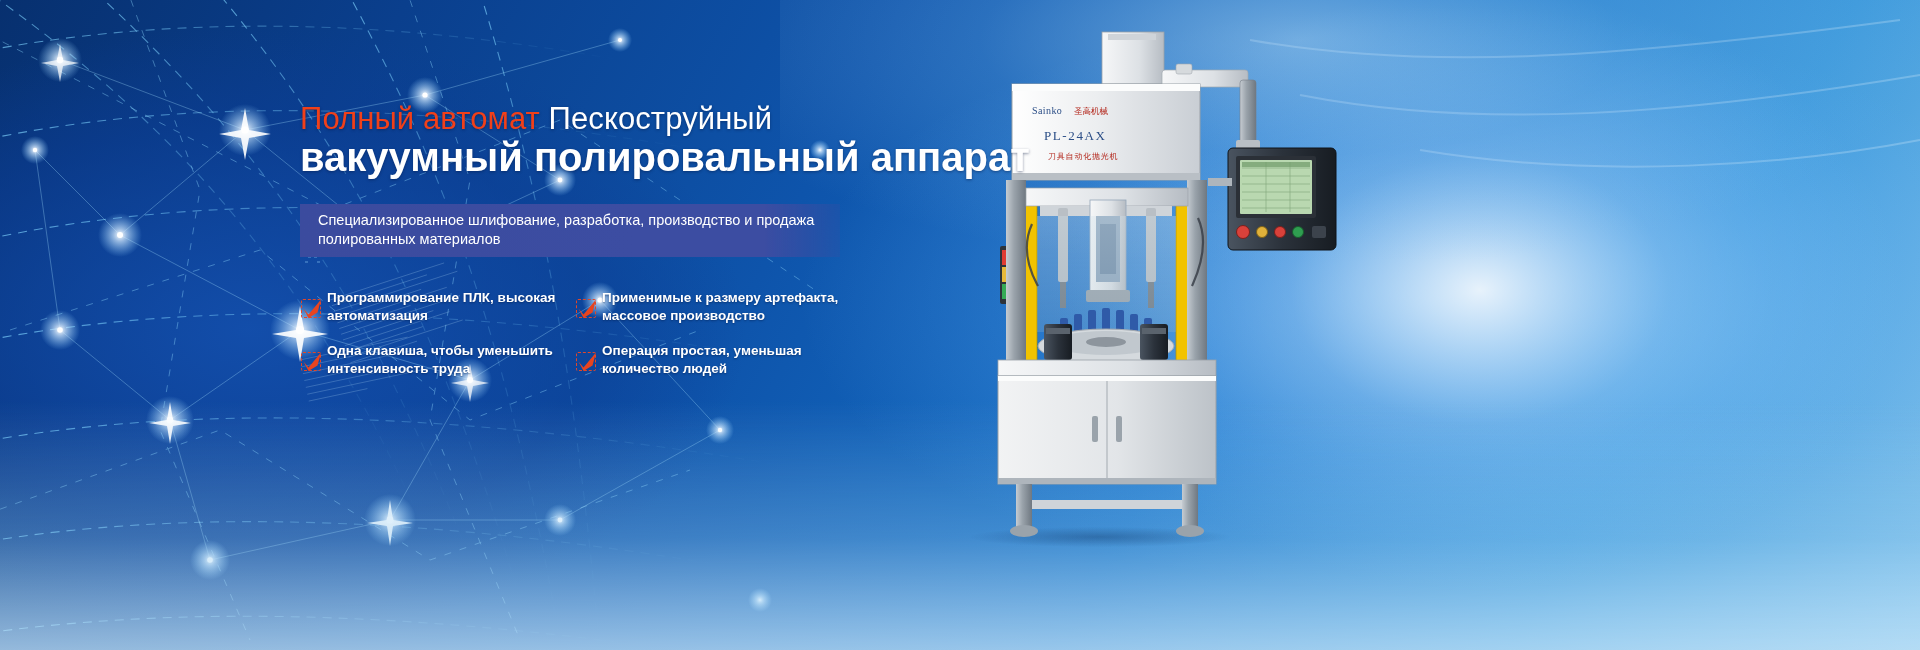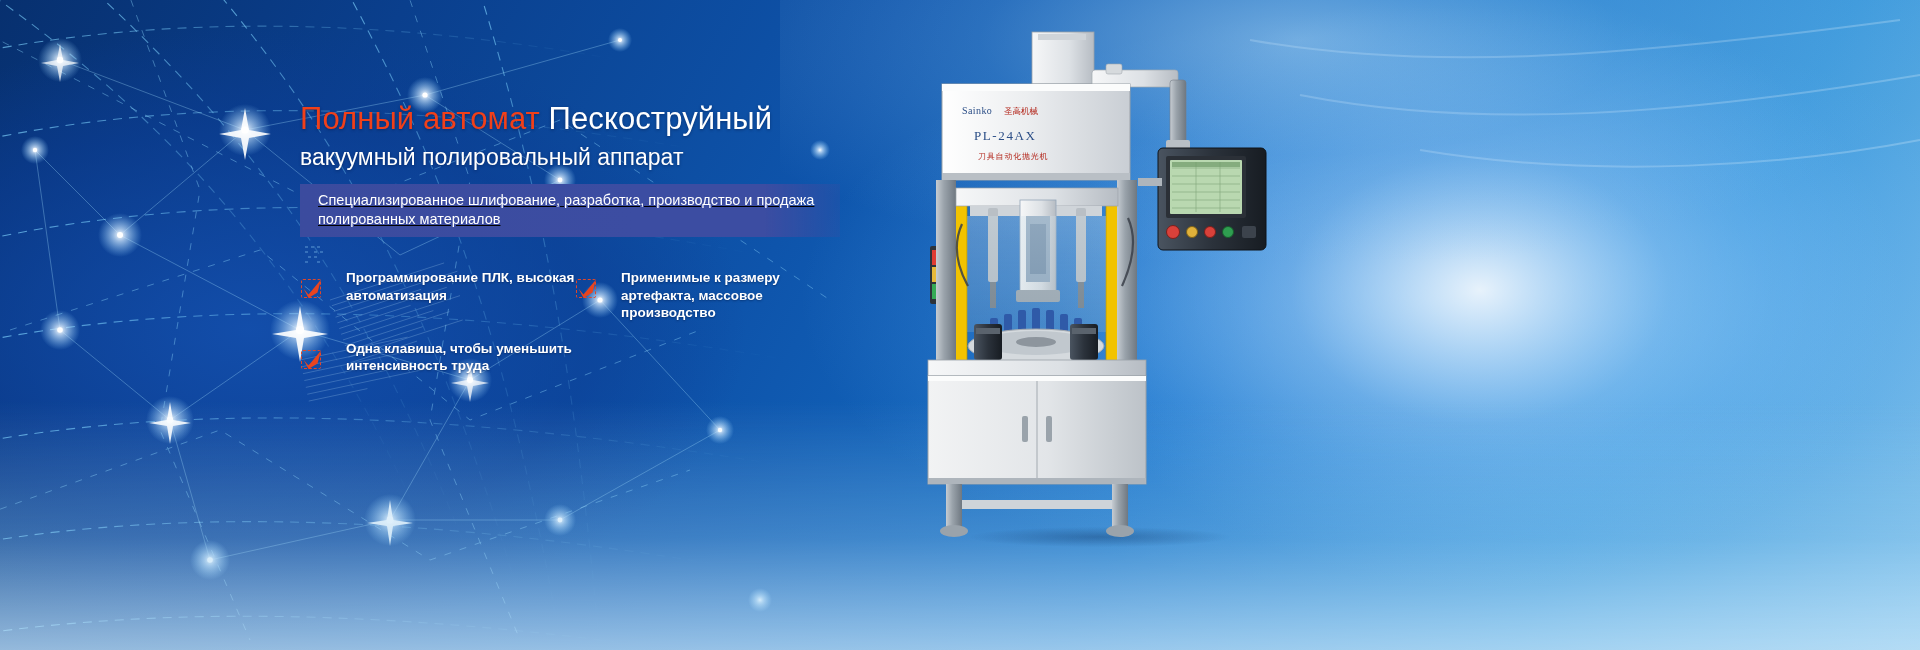--- a/index.html
+++ b/index.html
@@ -34,61 +34,60 @@
 
   
   #copy { position:absolute; left:300px; top:100px; width:580px; z-index:6; }
 
   .title {
     font-size:31px; line-height:38px; color:#ffffff; font-weight:400;
     letter-spacing:.1px; text-shadow:0 1px 3px rgba(0,20,60,.45);
     white-space:nowrap;
   }
   .title .hl { color:#f0401a; }
-  .title-l2 { font-size:23px; line-height:38px; color:#fff; font-weight:400;
+  .title-l2 { font-size:40px; line-height:38px; color:#fff; font-weight:700;
     text-shadow:0 1px 3px rgba(0,20,60,.45); white-space:nowrap; }
 
   #subtitle-bar {
-    margin-top:8px;
+    margin-top:28px;
     width:540px; min-height:46px;
     background:linear-gradient(to right,#3b4b9e 0%,#3c4da2 62%,#3c4da2 86%, rgba(60,77,162,.25) 100%);
     padding:7px 14px 8px 18px;
-    text-decoration:underline;
   }
   #subtitle-bar p {
     color:#fff; font-size:14.5px; line-height:19px; font-weight:400;
   }
 
   
   #features {
     margin-top:32px;
     display:grid;
     grid-template-columns:275px 275px;
     grid-row-gap:18px;
     width:560px;
   }
-  .feat { display:flex; align-items:flex-start; gap:22px; }
+  .feat { display:flex; align-items:flex-start; gap:3px; }
   .chk {
     flex:0 0 auto;
     width:24px; height:23px;
     position:relative;
     margin-top:8px;
   }
   .chk .box {
     position:absolute; left:1px; top:2px; width:20px; height:19px;
     border:1.4px dashed #e0472a; border-radius:2px;
   }
   .chk svg { position:absolute; left:0; top:0; width:24px; height:23px; }
   .feat-txt {
     color:#ffffff; font-size:13.5px; line-height:17.5px; font-weight:bold;
     text-shadow:0 1px 2px rgba(0,25,70,.5);
   }
 
   
-  #machine { position:absolute; left:870px; top:28px; width:420px; height:520px; z-index:5; }
+  #machine { position:absolute; left:940px; top:28px; width:420px; height:520px; z-index:5; }
   #shadow {
     position:absolute; left:900px; top:520px; width:400px; height:34px;
     background:radial-gradient(ellipse 180px 14px at 200px 17px, rgba(20,60,110,.40) 0%, rgba(20,60,110,0) 72%);
     z-index:4;
   }
 </style>
 </head>
 <body>
 
 <div id="banner">
@@ -273,20 +272,29 @@
       <div class="feat">
         <span class="chk">
           <span class="box"></span>
           <svg viewBox="0 0 24 23">
               <path d="M3.5 11.5 L8.5 17.5 L21 2.5 L17.5 15.5 L8.5 21 Z" fill="#e8441f"></path>
             </svg>
         </span>
         <span class="feat-txt">Одна клавиша, чтобы уменьшить интенсивность труда</span>
       </div>
 
+      <div class="feat">
+        <span class="chk">
+          <span class="box"></span>
+          <svg viewBox="0 0 24 23">
+              <path d="M3.5 11.5 L8.5 17.5 L21 2.5 L17.5 15.5 L8.5 21 Z" fill="#e8441f"></path>
+            </svg>
+        </span>
+        <span class="feat-txt">Операция простая, уменьшая количество людей</span>
+      </div>
 
     </div>
   </div>
 
   <div id="shadow"></div>
   <div id="machine">
     <svg viewBox="0 0 420 520" width="420" height="520">
       <defs>
         <linearGradient id="panelG" x1="0" y1="0" x2="1" y2="0">
           <stop offset="0%" stop-color="#ffffff"></stop>

